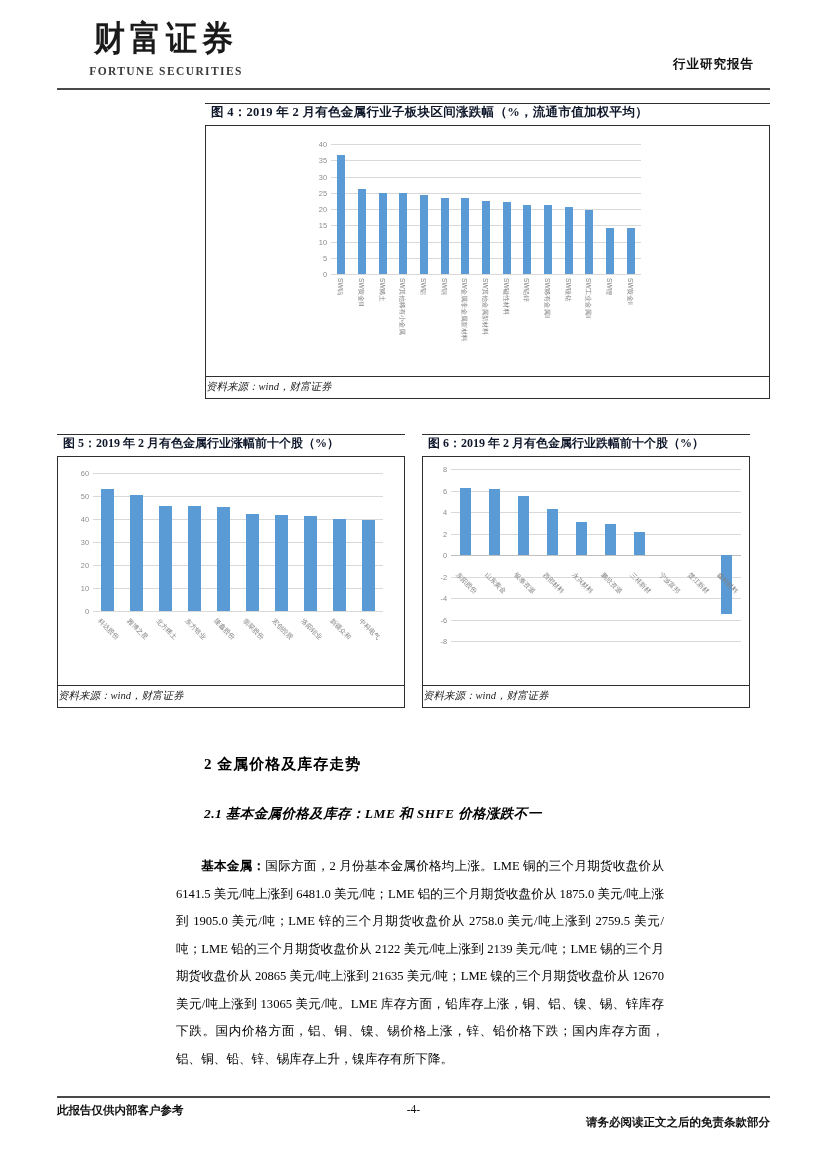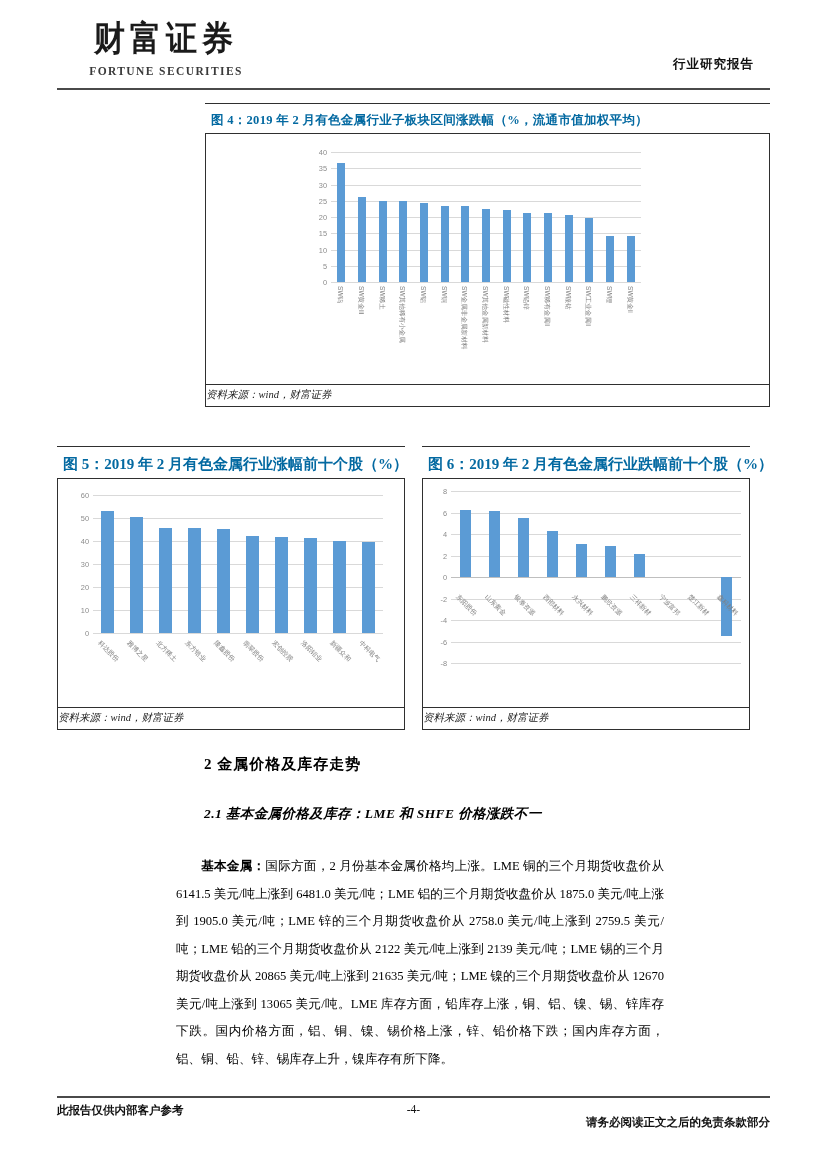--- a/index.html
+++ b/index.html
@@ -71,28 +71,28 @@
   }
 
   
   .fig {
     position: absolute;
     box-sizing: border-box;
   }
   .fig-title {
     font-size: 12.5px;
     font-weight: bold;
-    color: #0369a1;
+    color: #0f172a;
     letter-spacing: 0.3px;
-    padding: 8px 6px 4px 6px;
+    padding: 0 6px 4px 6px;
     border-top: 1.6px solid #2f2f2f;
     border-bottom: 1.6px solid #2f2f2f;
     white-space: nowrap;
   }
-  .fig-title.small { font-size: 15px; letter-spacing: 0px; margin-top: 12px; }
+  .fig-title.small { font-size: 12px; letter-spacing: 0px; }
   .fig-body {
     border-left: 1px solid #2f2f2f;
     border-right: 1px solid #2f2f2f;
     position: relative;
     background: #fff;
   }
   .fig-source {
     font-size: 10.5px;
     font-style: italic;
     color: #222;

